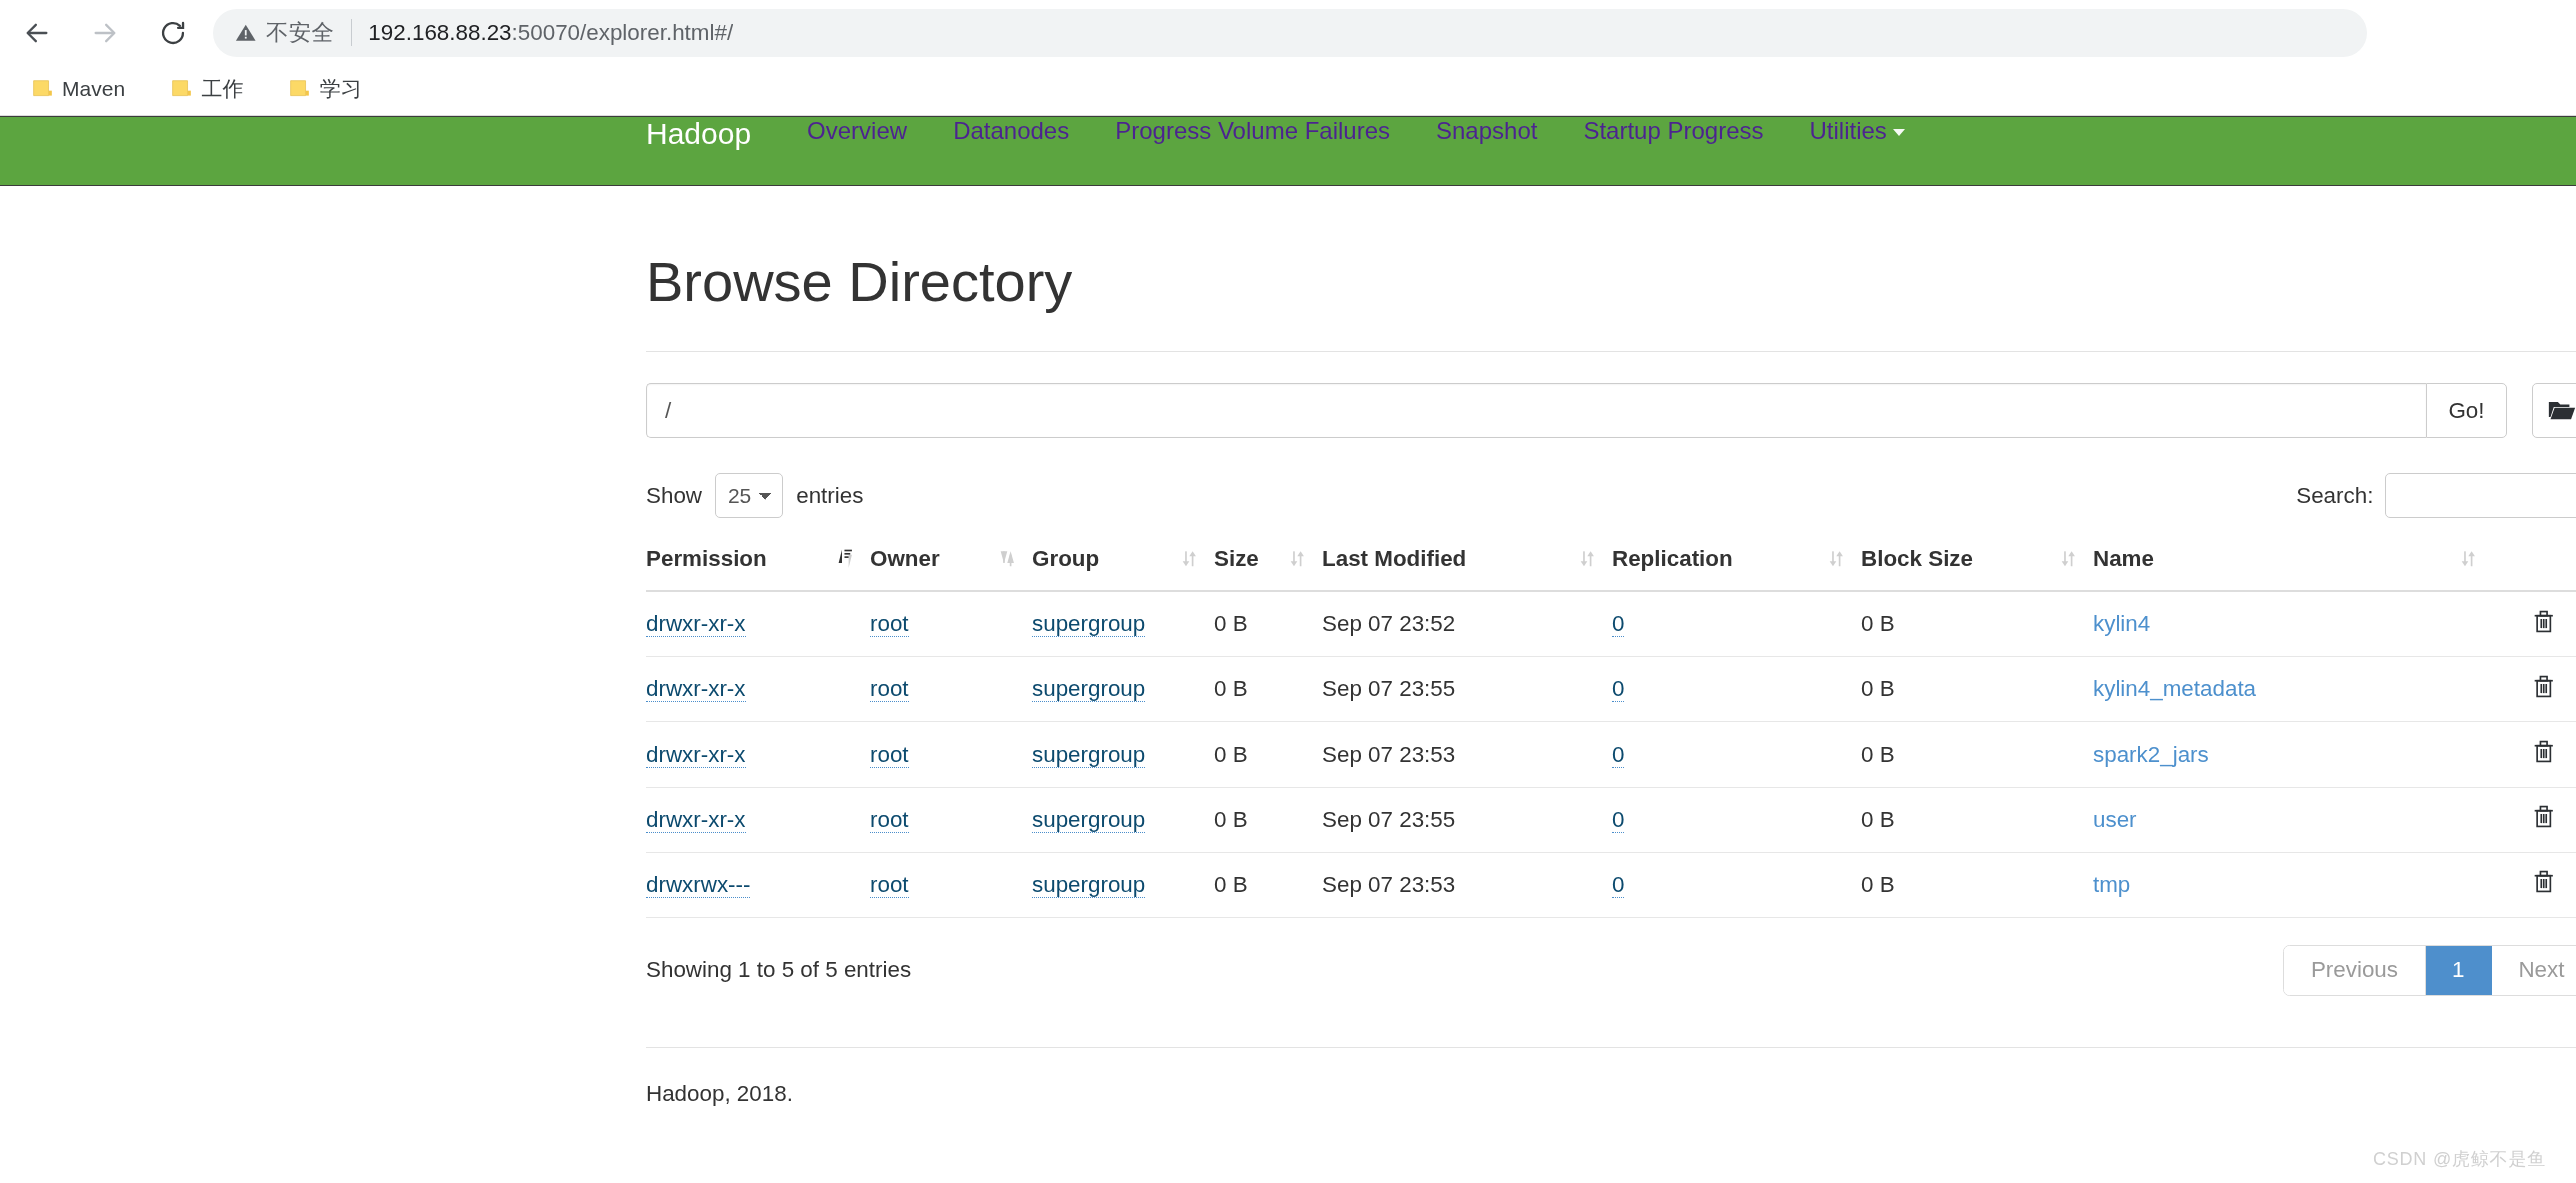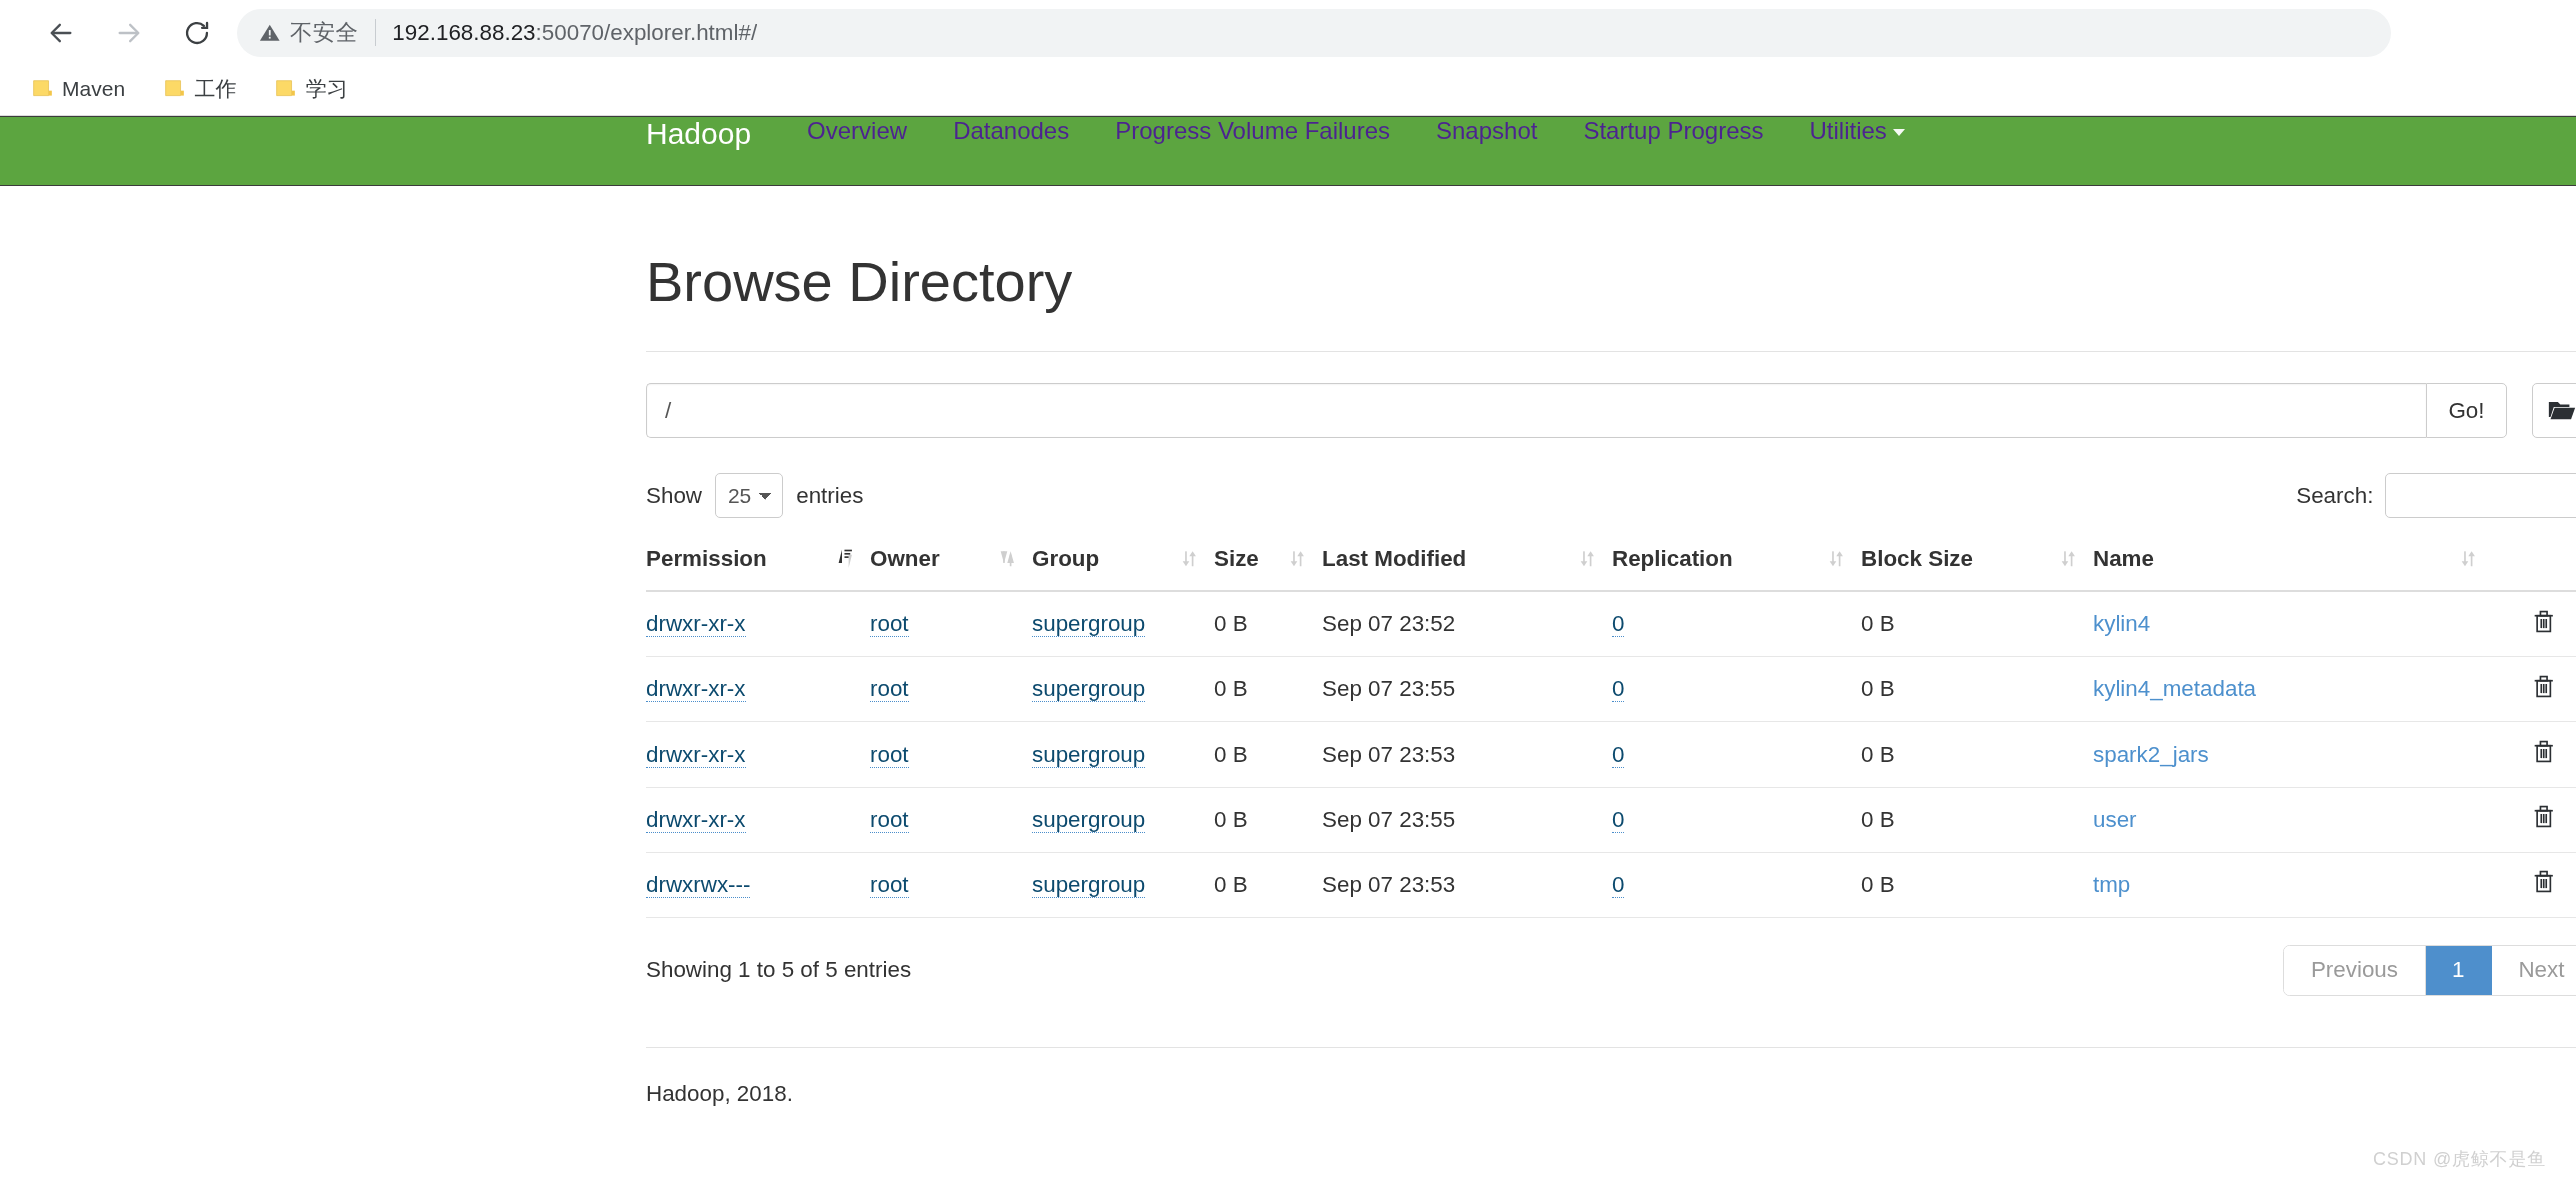--- a/index.html
+++ b/index.html
@@ -16,21 +16,21 @@
     width: 100%;
     background: #ffffff;
     border-bottom: 0.8px solid #dcdcdc;
     height: 116px;
     position: relative;
   }
   .toolbar {
     display: flex;
     align-items: center;
     height: 65px;
-    padding: 0 36px;
+    padding: 0 12px;
     gap: 0px;
   }
   .nav-btn {
     width: 50px; height: 50px;
     display: flex; align-items: center; justify-content: center;
     border-radius: 50%;
     cursor: pointer;
     flex: 0 0 auto;
   }
   .nav-btn svg { display:block; }
@@ -65,21 +65,21 @@
     white-space: nowrap;
     overflow: hidden;
   }
   .url-text .url-dim { color: #5f6368; }
 
   .bookmarks-bar {
     display: flex;
     align-items: center;
     height: 48px;
     padding: 0 20px;
-    gap: 9px;
+    gap: 16px;
   }
   .bookmark {
     display: flex;
     align-items: center;
     gap: 9px;
     padding: 5px 11.6px;
     border-radius: 5px;
     cursor: pointer;
     margin-right: 6.6px;
   }

